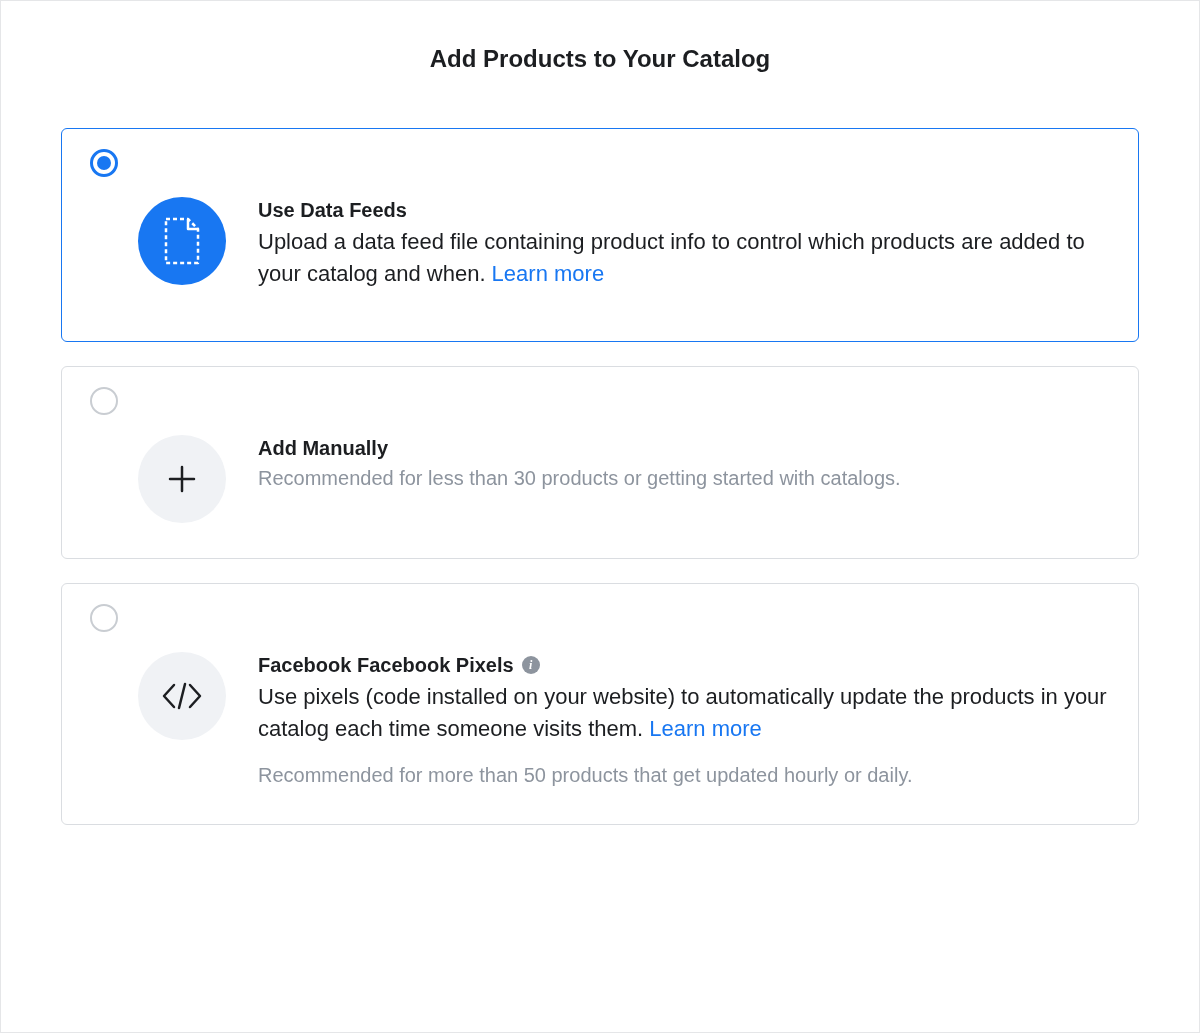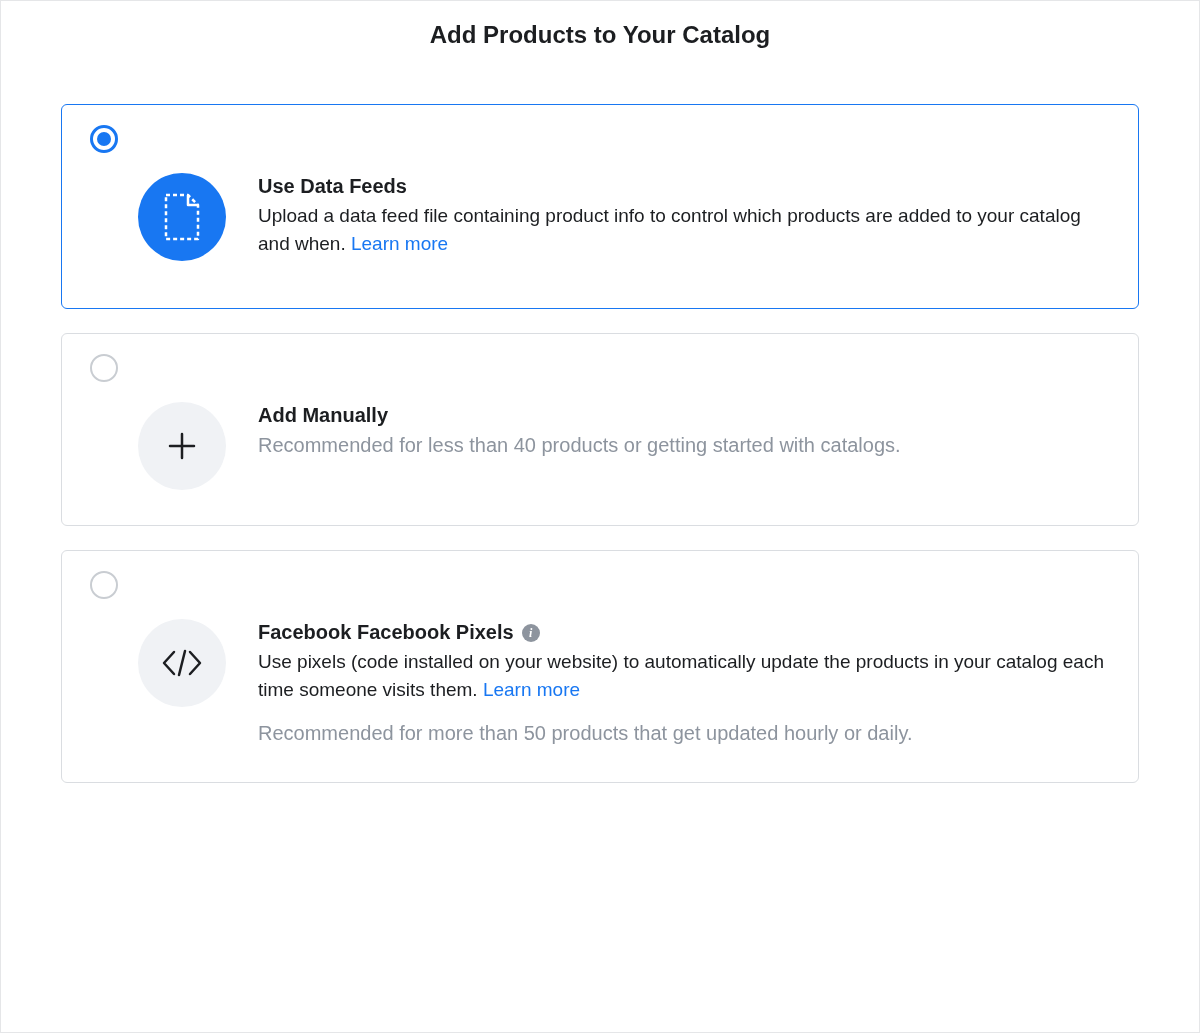--- a/index.html
+++ b/index.html
@@ -18,20 +18,21 @@
       background: #fff;
       border: 1px solid #e5e6e8;
       padding: 20px 0 50px 0;
     }
     .page-title {
       text-align: center;
       font-size: 24px;
       font-weight: 700;
       color: #1c1e21;
       margin-bottom: 55px;
+      margin-top: 24px;
     }
     .options-wrapper {
       padding: 0 60px;
     }
     .option-card {
       border: 1px solid #dadde1;
       border-radius: 6px;
       padding: 20px 28px 35px 28px;
       margin-bottom: 24px;
       position: relative;
@@ -90,21 +91,21 @@
     .card-title {
       font-size: 20px;
       font-weight: 700;
       color: #1c1e21;
       margin-bottom: 4px;
       display: inline-flex;
       align-items: center;
       gap: 8px;
     }
     .card-description {
-      font-size: 19px;
+      font-size: 22px;
       line-height: 1.45;
       color: #1c1e21;
       margin-bottom: 16px;
     }
     .learn-more {
       color: #1877f2;
       cursor: pointer;
     }
     .card-recommendation {
       font-size: 20px;
@@ -171,21 +172,21 @@
         <div class="icon-circle gray">
           <svg width="30" height="30" viewBox="0 0 30 30">
             <line x1="15" y1="3" x2="15" y2="27" stroke="#1c1e21" stroke-width="2.5" stroke-linecap="round"></line>
             <line x1="3" y1="15" x2="27" y2="15" stroke="#1c1e21" stroke-width="2.5" stroke-linecap="round"></line>
           </svg>
         </div>
         <div class="card-text">
           <div class="card-title">
             <span>Add Manually</span>
           </div>
-          <div class="card-recommendation">Recommended for less than 40 products or getting started with catalogs.</div>
+          <div class="card-recommendation">Recommended for less than 30 products or getting started with catalogs.</div>
         </div>
       </div>
     </div>
 
     <div class="option-card">
       <div class="radio-wrapper">
         <div class="radio"></div>
       </div>
       <div class="card-body">
         <div class="icon-circle gray">

